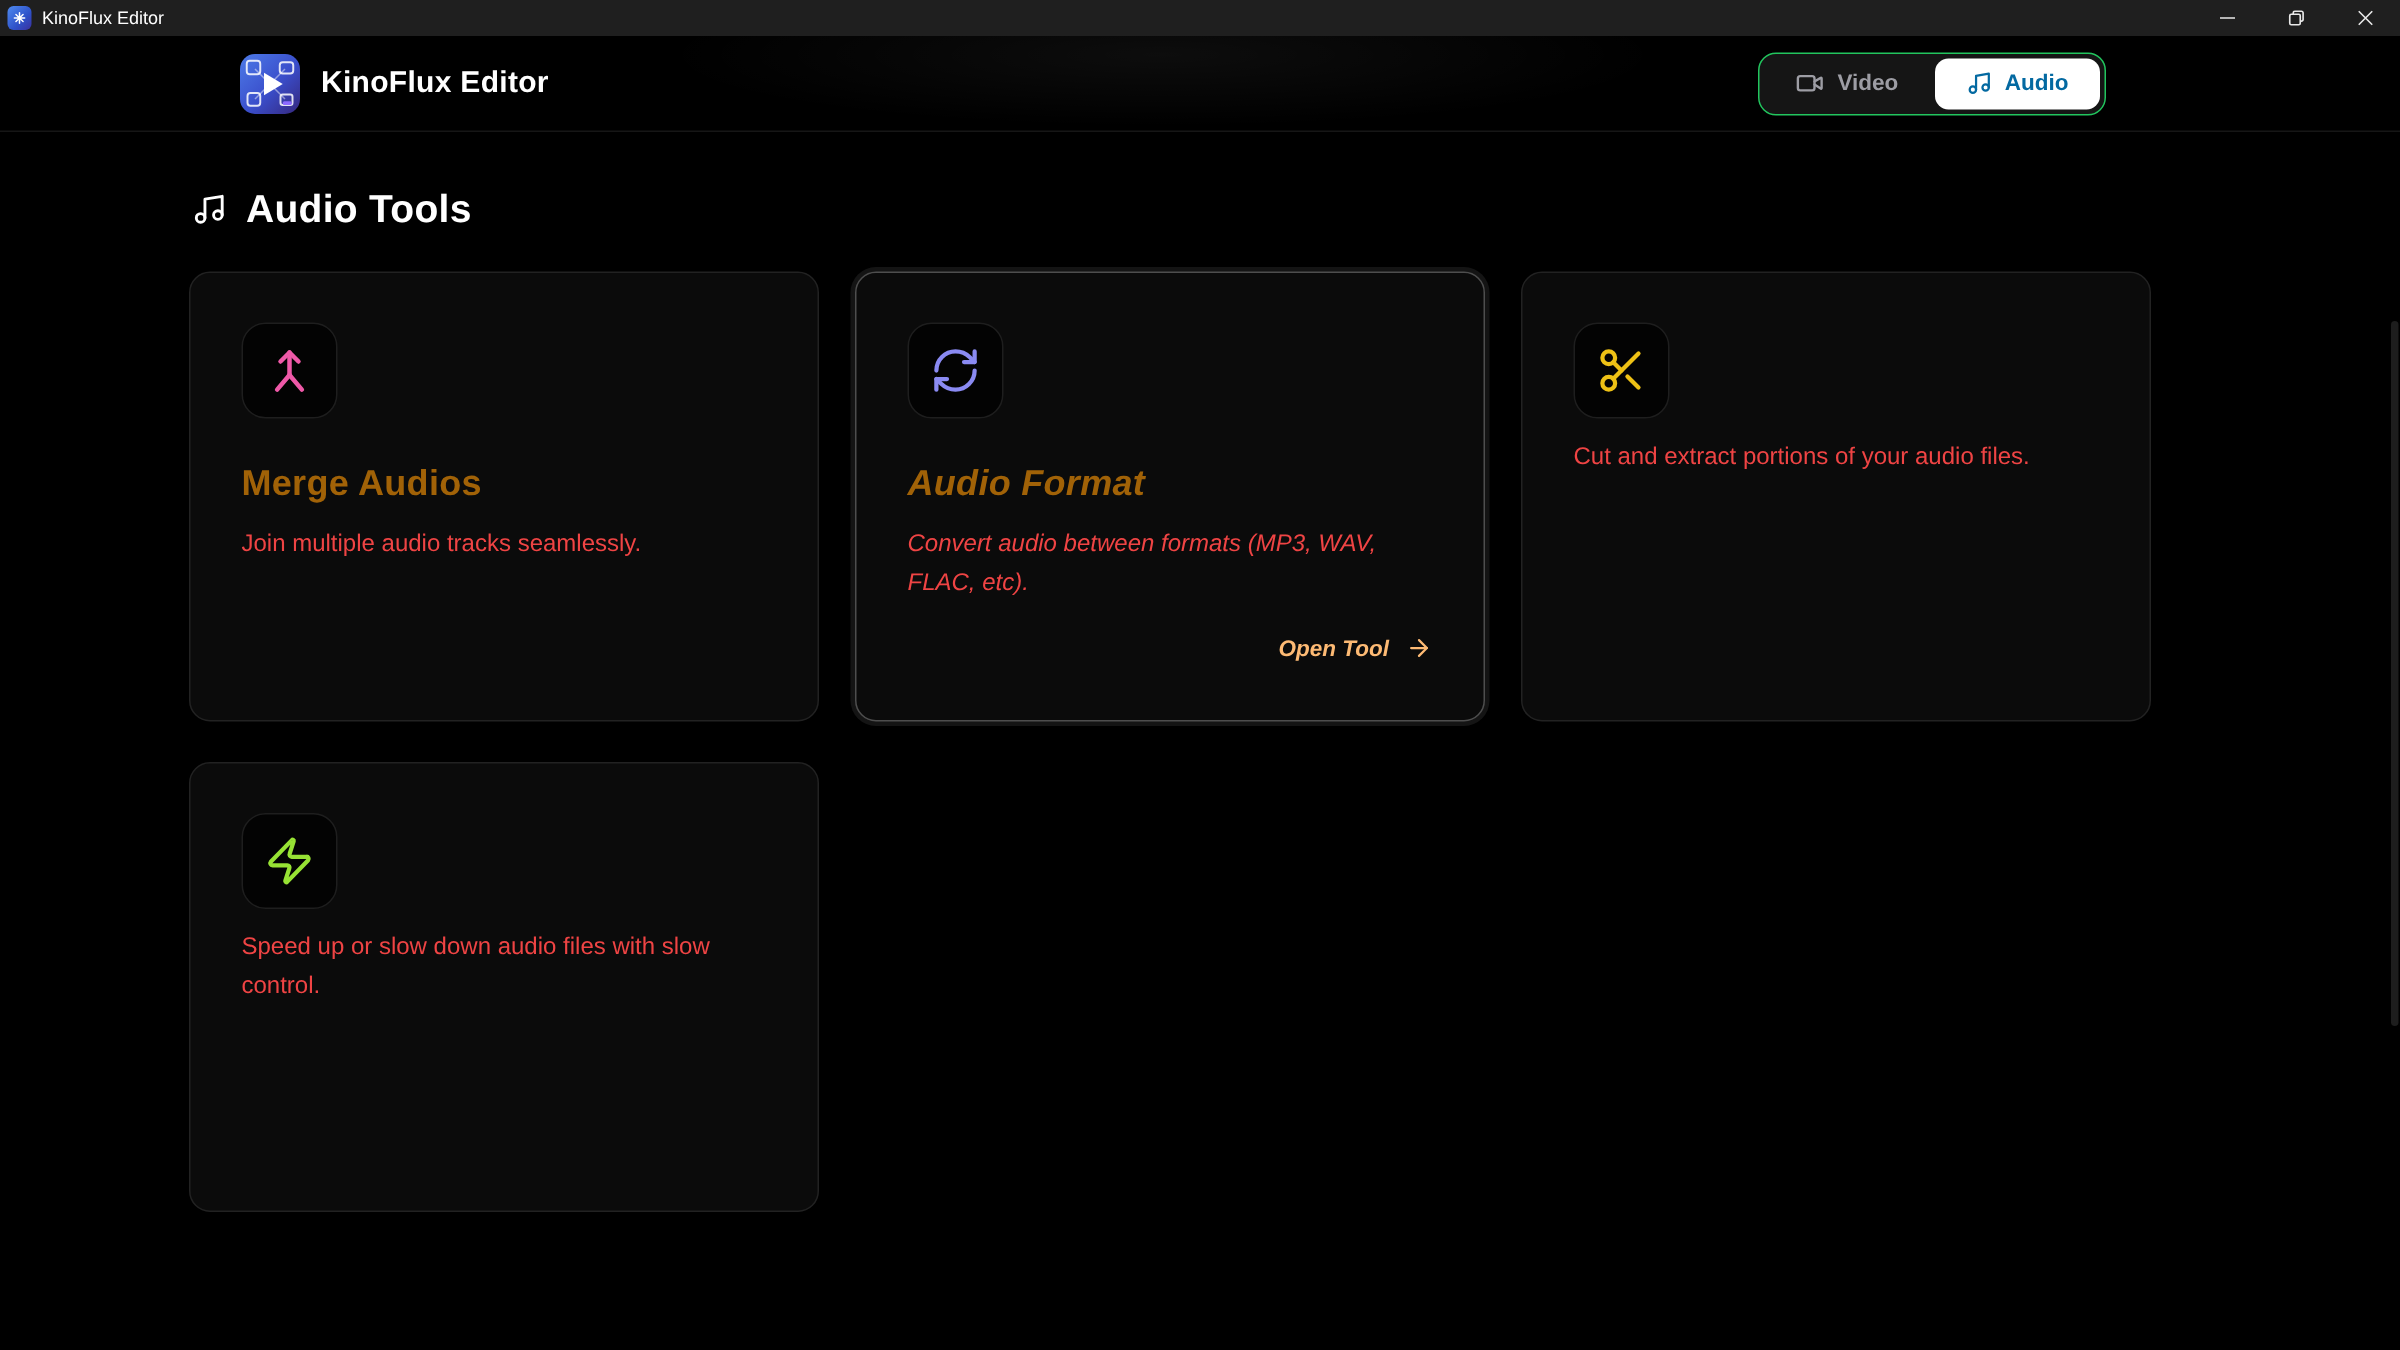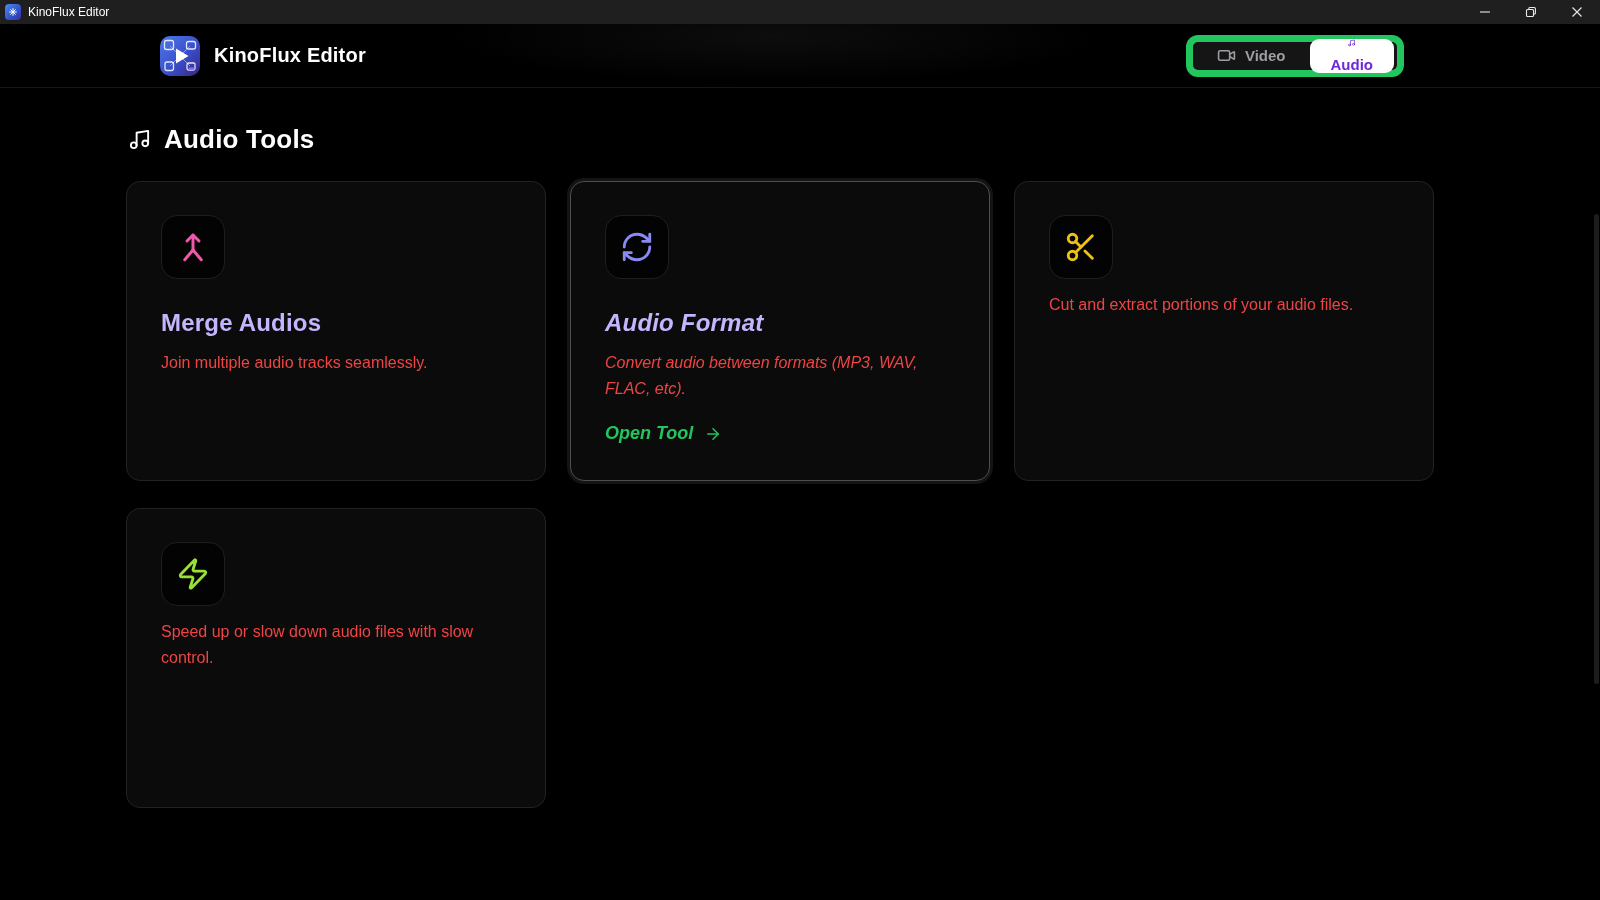--- a/index.html
+++ b/index.html
@@ -47,31 +47,31 @@
   .logo{
     width:40px; height:40px; border-radius:10px; overflow:hidden;
     background:linear-gradient(135deg,#4d7be8 0%,#3a4ecb 55%,#35277d 100%);
     display:flex; align-items:center; justify-content:center;
   }
   .brand-name{ font-size:20px; font-weight:700; color:#fff; letter-spacing:.2px; }
 
   .mode-toggle{
     position:relative;
     display:flex; align-items:center; gap:3px;
-    background:#151515; border:7px solid #22c55e; border-radius:12px;
+    background:#151515; border:1px solid #22c55e; border-radius:12px;
     padding:3px; height:42px;
   }
   .mode-btn{
     display:flex; align-items:center; gap:9px;
     height:34px; padding:0 21px; border-radius:9px;
     border:none; background:transparent;
     color:#9d9da4; font-size:15px; font-weight:600; font-family:inherit;
     cursor:pointer;
   }
-  .mode-btn.active{ background:#fff; color:#6d28d9;flex-direction:column; }
+  .mode-btn.active{ background:#fff; color:#0369a1; }
 
   
   .main{ padding:36px 0 0 126px; }
   .section-heading{
     display:flex; align-items:center; gap:13px;
     color:#fff; margin:0 0 26px 2px;
   }
   .section-heading h1{ font-size:26px; font-weight:700; margin:0; letter-spacing:.2px; }
 
   .cards-grid{
@@ -86,25 +86,25 @@
   .card.hovered{
     border-color:#4e4e4e;
     box-shadow:0 0 0 3px rgba(90,90,90,0.22);
     font-style:italic;
   }
   .tool-icon-box{
     width:64px; height:64px; border-radius:16px;
     background:#030303; border:1px solid #1e1e1e;
     display:flex; align-items:center; justify-content:center;
   }
-  .card-title{ font-size:24px; font-weight:700; color:#c4b5fd; margin:30px 0 0; letter-spacing:.2px; }
+  .card-title{ font-size:24px; font-weight:700; color:#a16207; margin:30px 0 0; letter-spacing:.2px; }
   .card-desc{ font-size:16px; line-height:1.6; color:#ef4444; margin:13px 0 0; max-width:345px; font-weight:400; }
   .card-action{
     display:flex; align-items:center; gap:11px;
-    margin-top:22px; color:#22c55e; font-size:18px; font-weight:600;
+    margin-top:22px; color:#fdba74; font-size:15px; font-weight:600;justify-content:flex-end;
   }
 
   .scrollbar-thumb{
     position:absolute; right:1px; top:190px;
     width:5px; height:470px; border-radius:3px; background:#1d1d1d;
   }
   .app-body{ position:relative; height:876px; }
 
   svg{ display:block; }
 </style>

